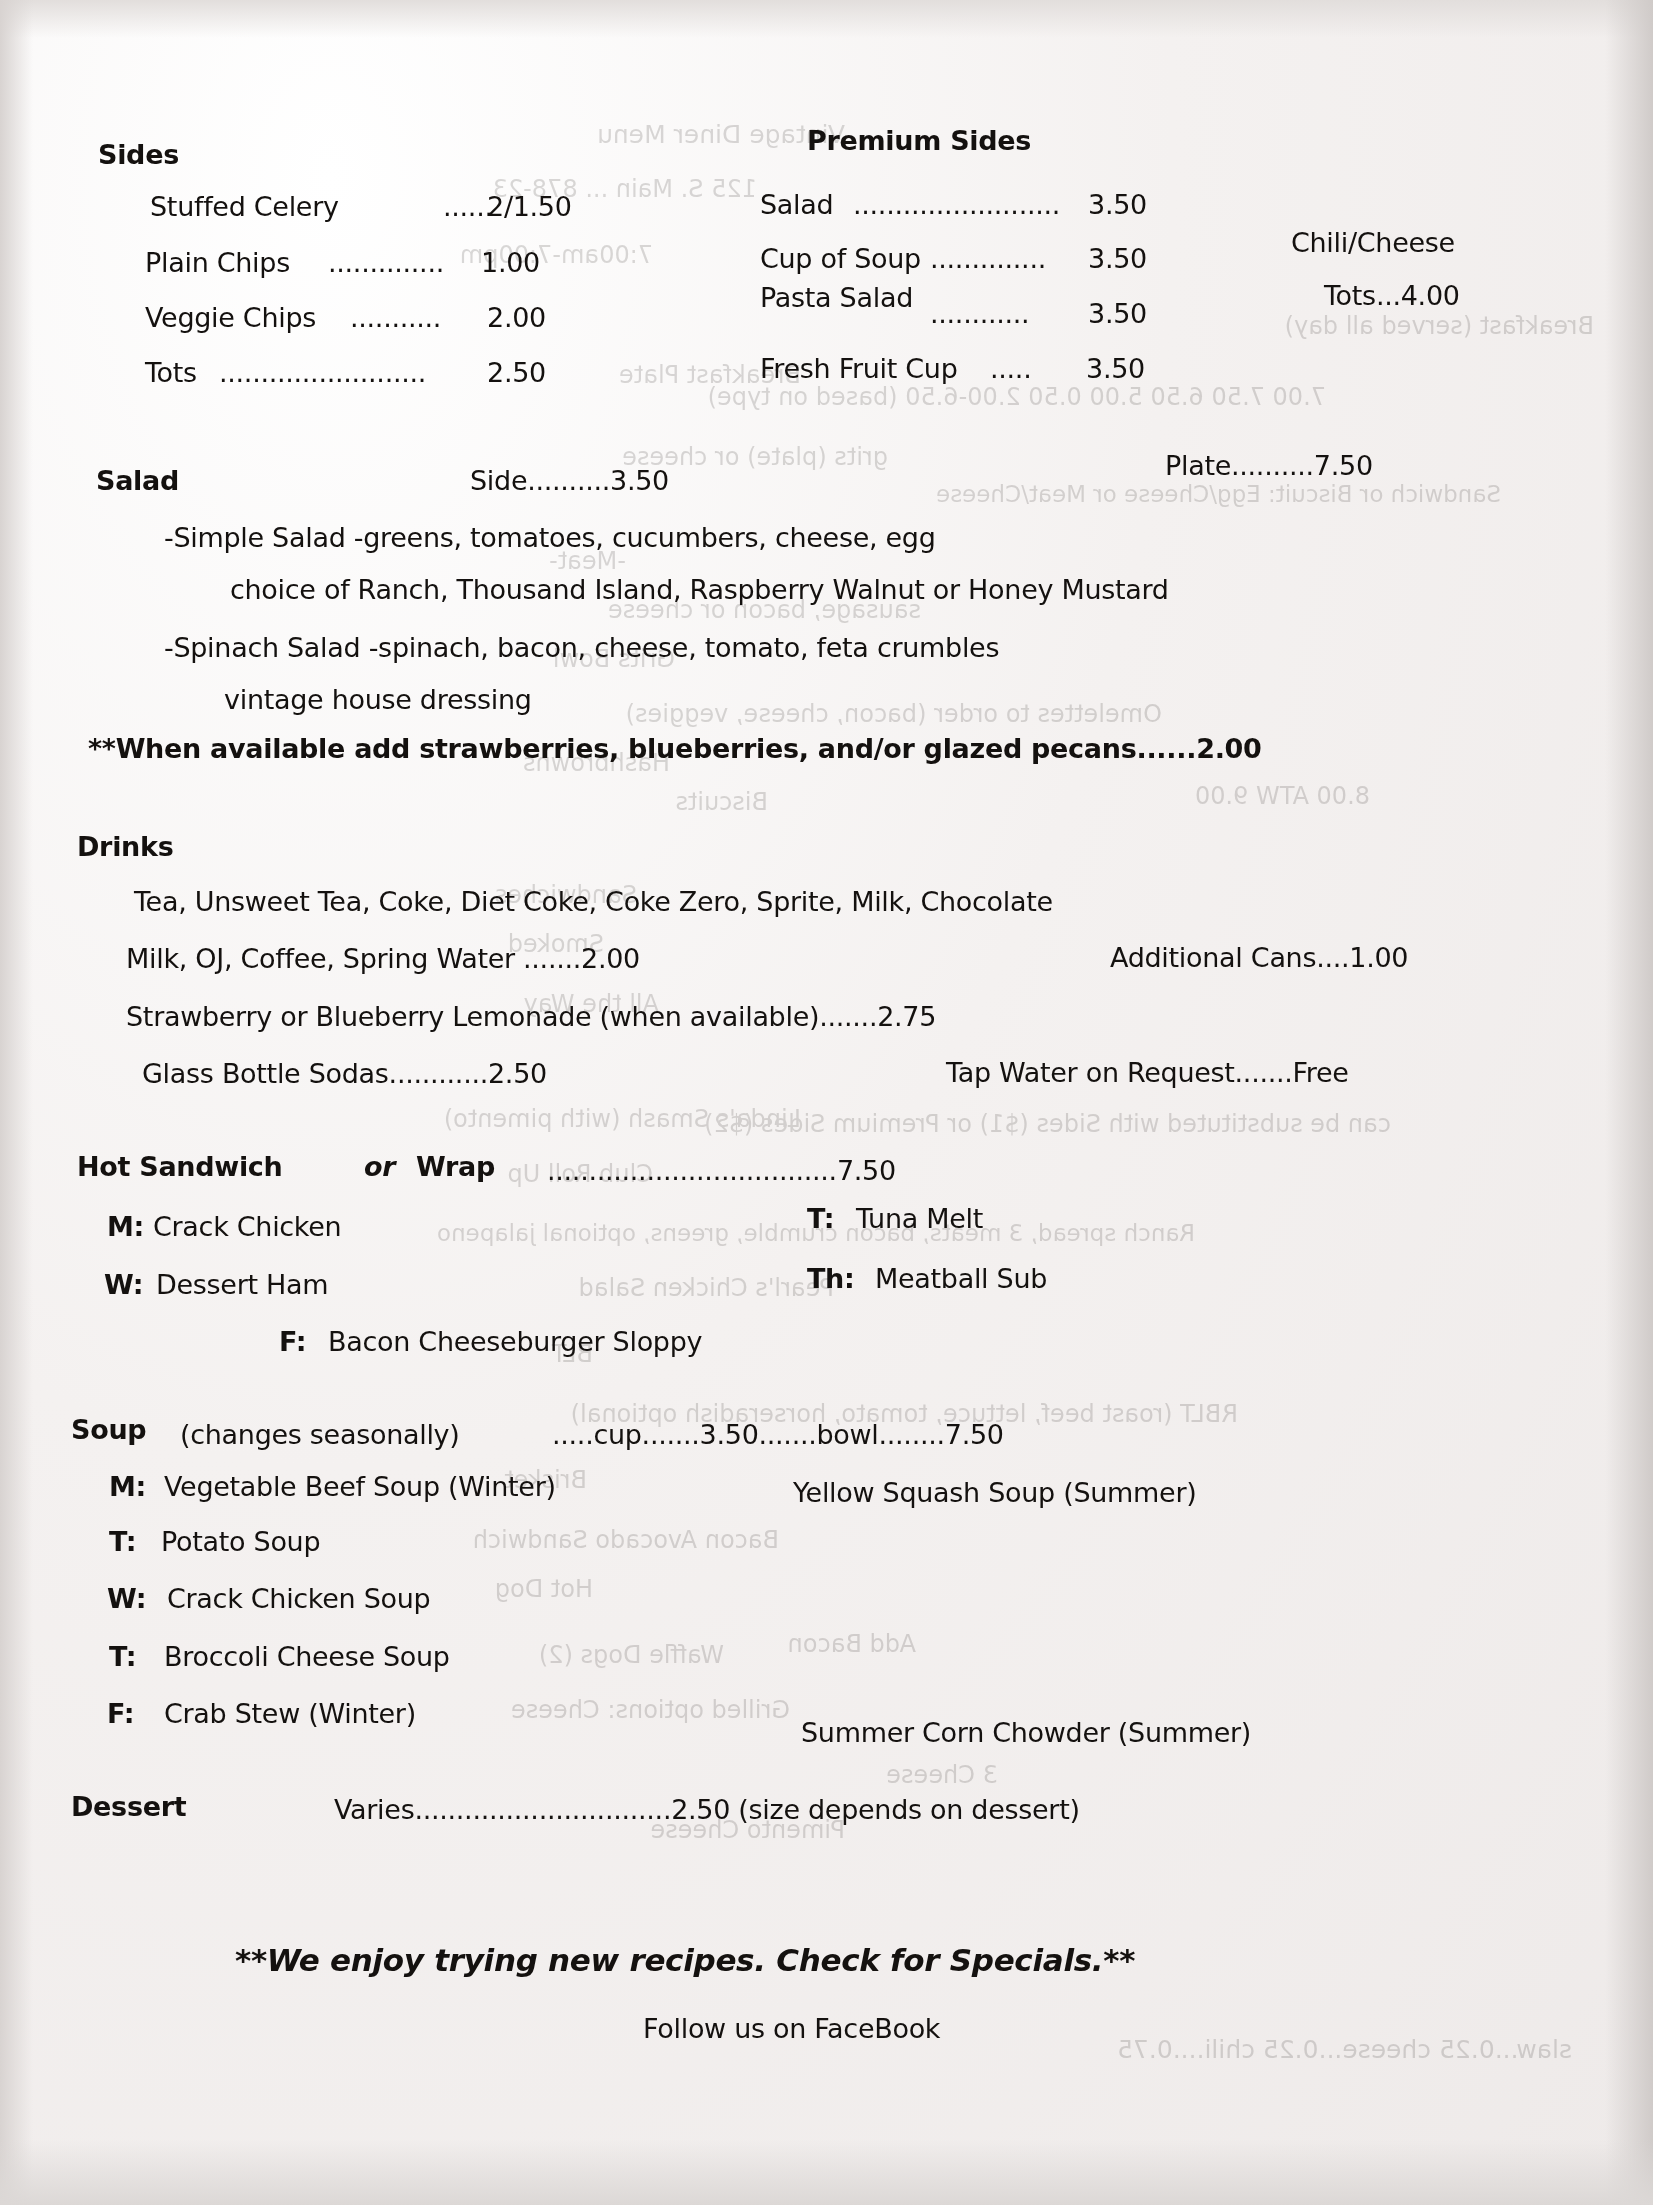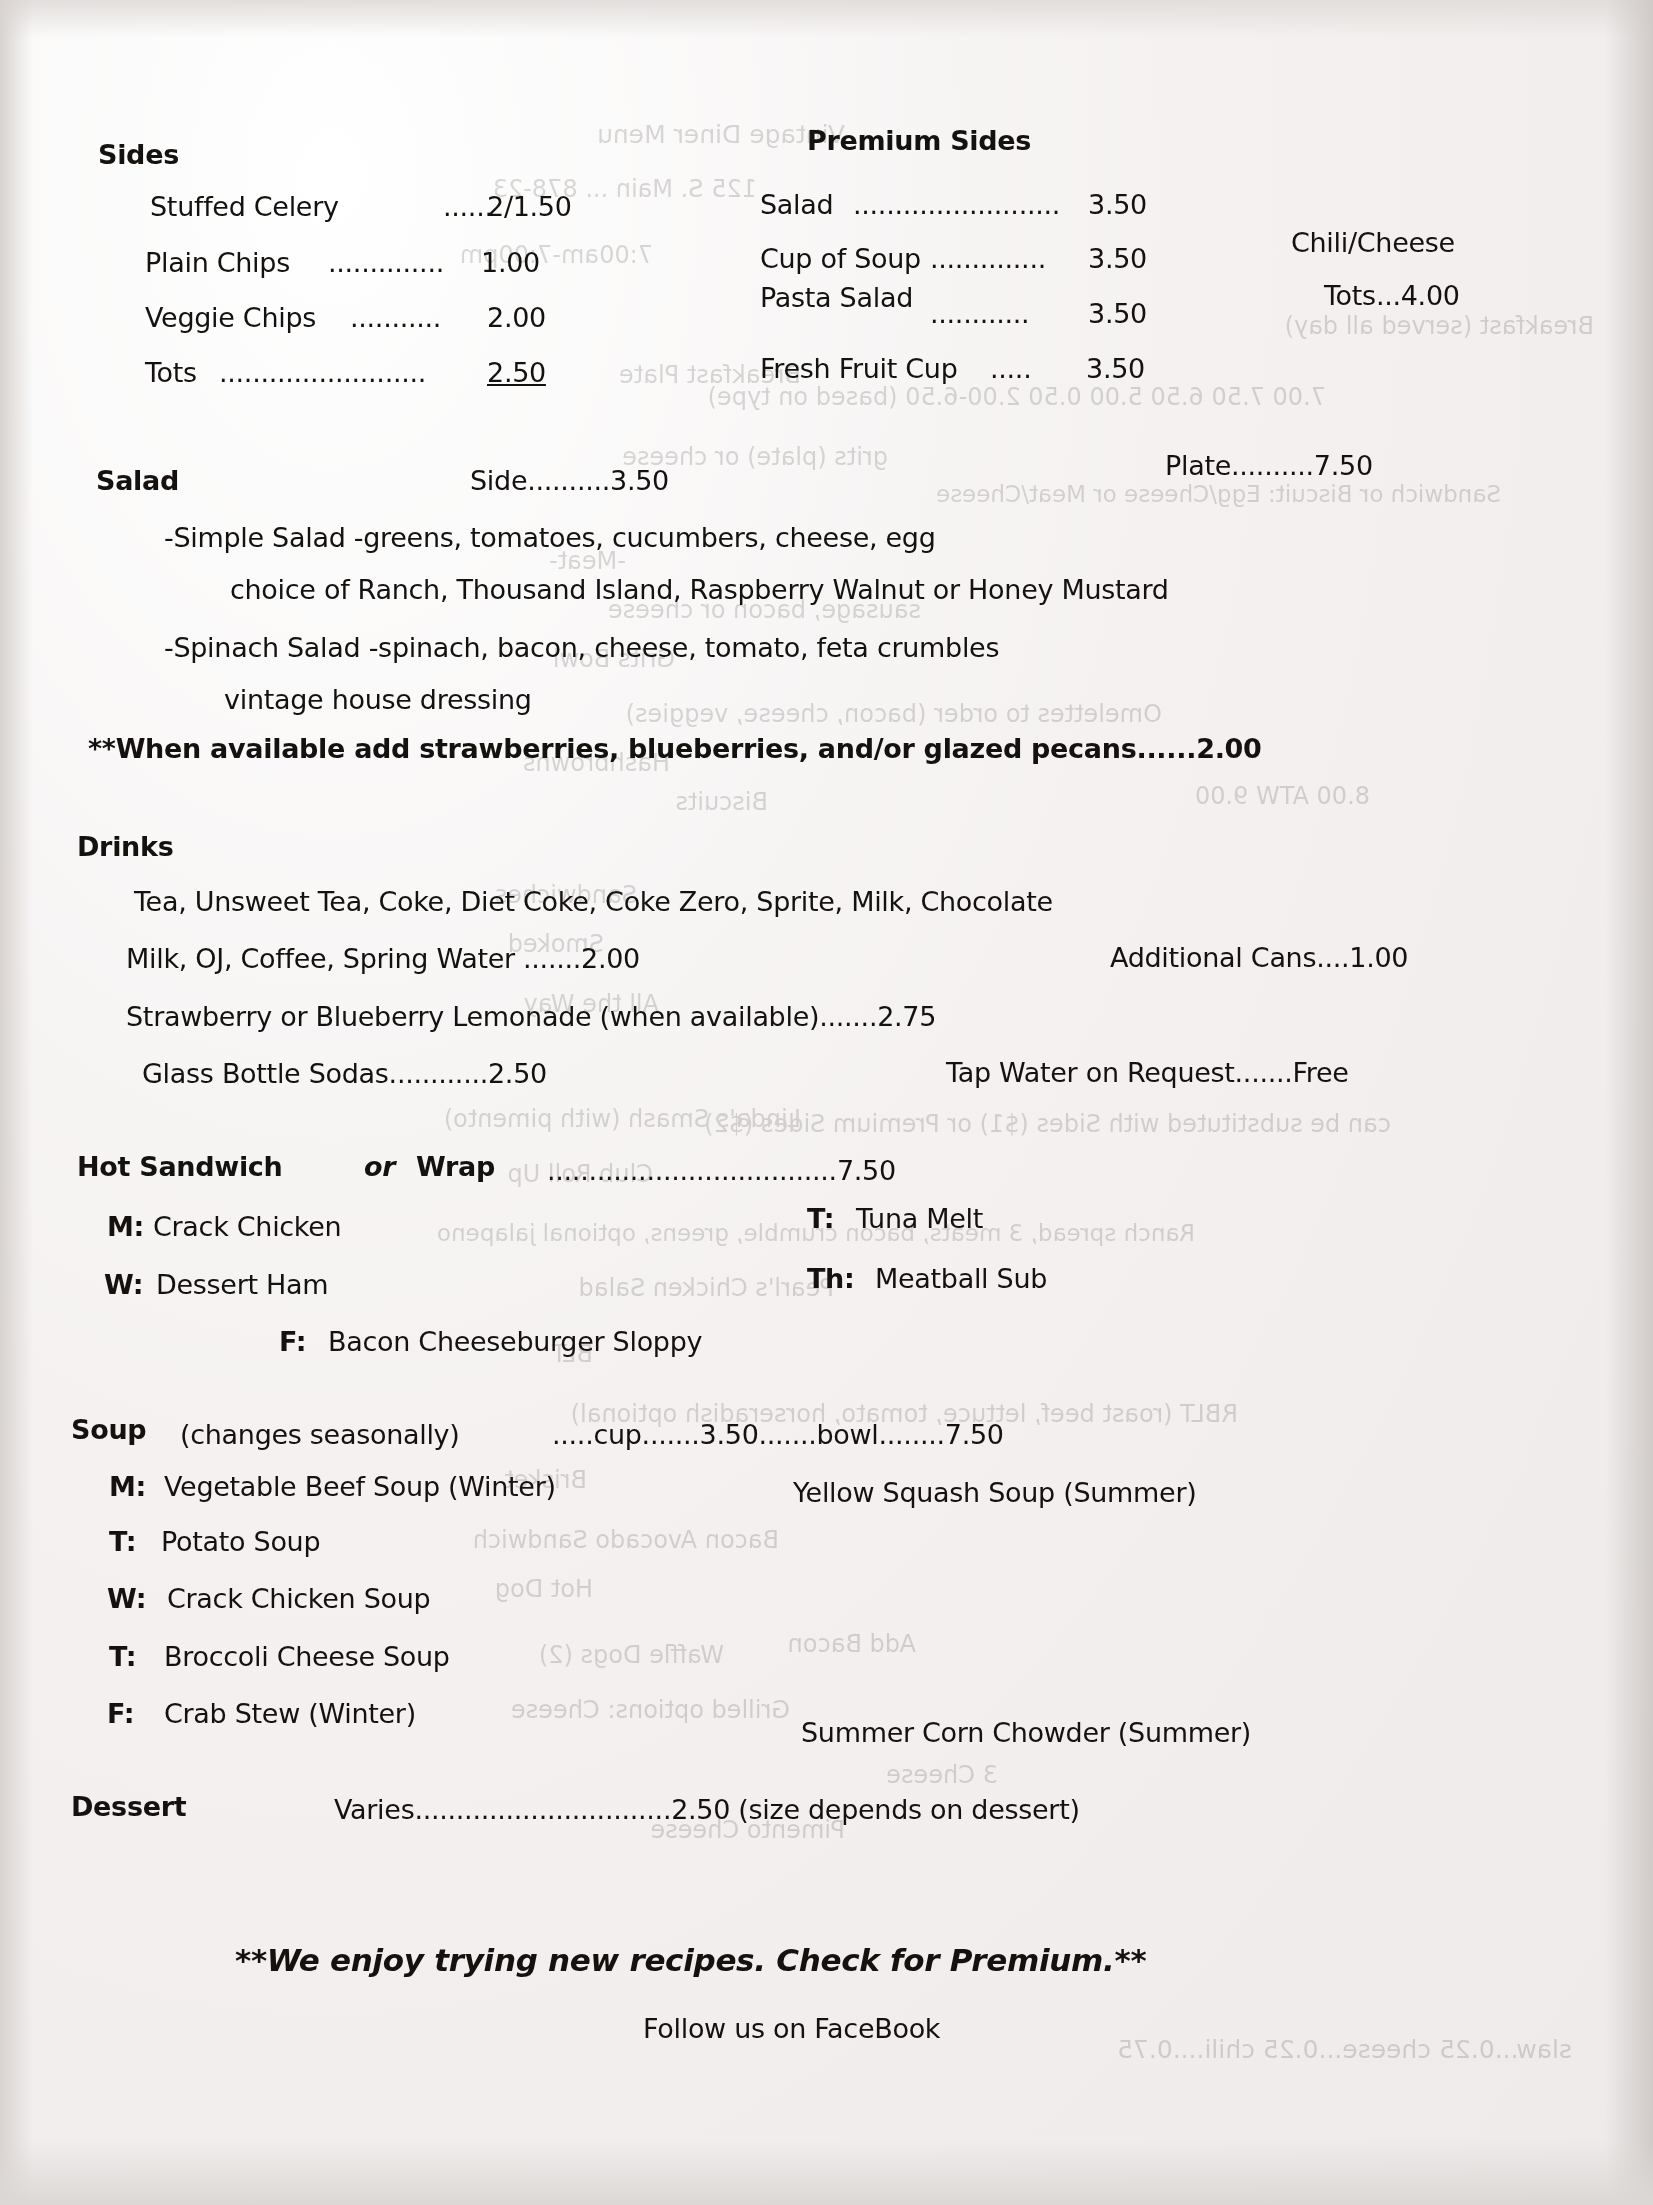--- a/index.html
+++ b/index.html
@@ -144,21 +144,21 @@
     <div class="t line" style="left:145px; top:247px;">Plain Chips</div>
     <div class="t line" style="left:328px; top:247px;">..............</div>
     <div class="t line" style="left:481px; top:247px;">1.00</div>
 
     <div class="t line" style="left:145px; top:302px;">Veggie Chips</div>
     <div class="t line" style="left:350px; top:302px;">...........</div>
     <div class="t line" style="left:487px; top:302px;">2.00</div>
 
     <div class="t line" style="left:145px; top:357px;">Tots</div>
     <div class="t line" style="left:219px; top:357px;">.........................</div>
-    <div class="t line" style="left:487px; top:357px;text-decoration:underline;">2.50</div>
+    <div class="t line" style="left:487px; top:357px;">2.50</div>
 
     <div class="t hdr" style="left:807px; top:125px;">Premium Sides</div>
     <div class="t line" style="left:760px; top:189px;">Salad</div>
     <div class="t line" style="left:853px; top:189px;">.........................</div>
     <div class="t line" style="left:1088px; top:189px;">3.50</div>
 
     <div class="t line" style="left:760px; top:243px;">Cup of Soup</div>
     <div class="t line" style="left:930px; top:243px;">..............</div>
     <div class="t line" style="left:1088px; top:243px;">3.50</div>
 
@@ -226,18 +226,18 @@
     <div class="t line bold" style="left:109px; top:1641px;">T:</div>
     <div class="t line" style="left:164px; top:1641px;">Broccoli Cheese Soup</div>
 
     <div class="t line bold" style="left:107px; top:1698px;">F:</div>
     <div class="t line" style="left:164px; top:1698px;">Crab Stew (Winter)</div>
     <div class="t line" style="left:801px; top:1717px;">Summer Corn Chowder (Summer)</div>
 
     <div class="t hdr" style="left:71px; top:1791px;">Dessert</div>
     <div class="t line" style="left:334px; top:1794px;">Varies...............................2.50 (size depends on dessert)</div>
 
-    <div class="t big ital" style="left:235px; top:1942px;">**We enjoy trying new recipes. Check for Premium.**</div>
+    <div class="t big ital" style="left:235px; top:1942px;">**We enjoy trying new recipes. Check for Specials.**</div>
     <div class="t line" style="left:643px; top:2013px;">Follow us on FaceBook</div>
 
   </div>
 </div>
 
 
 </body></html>

